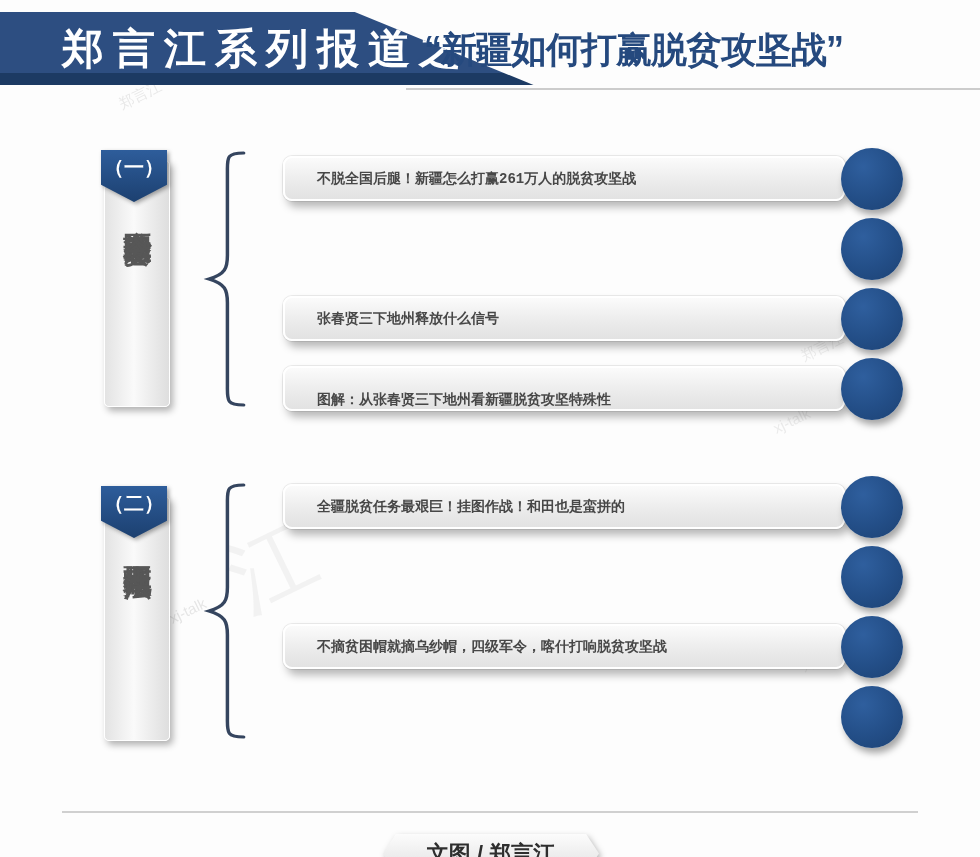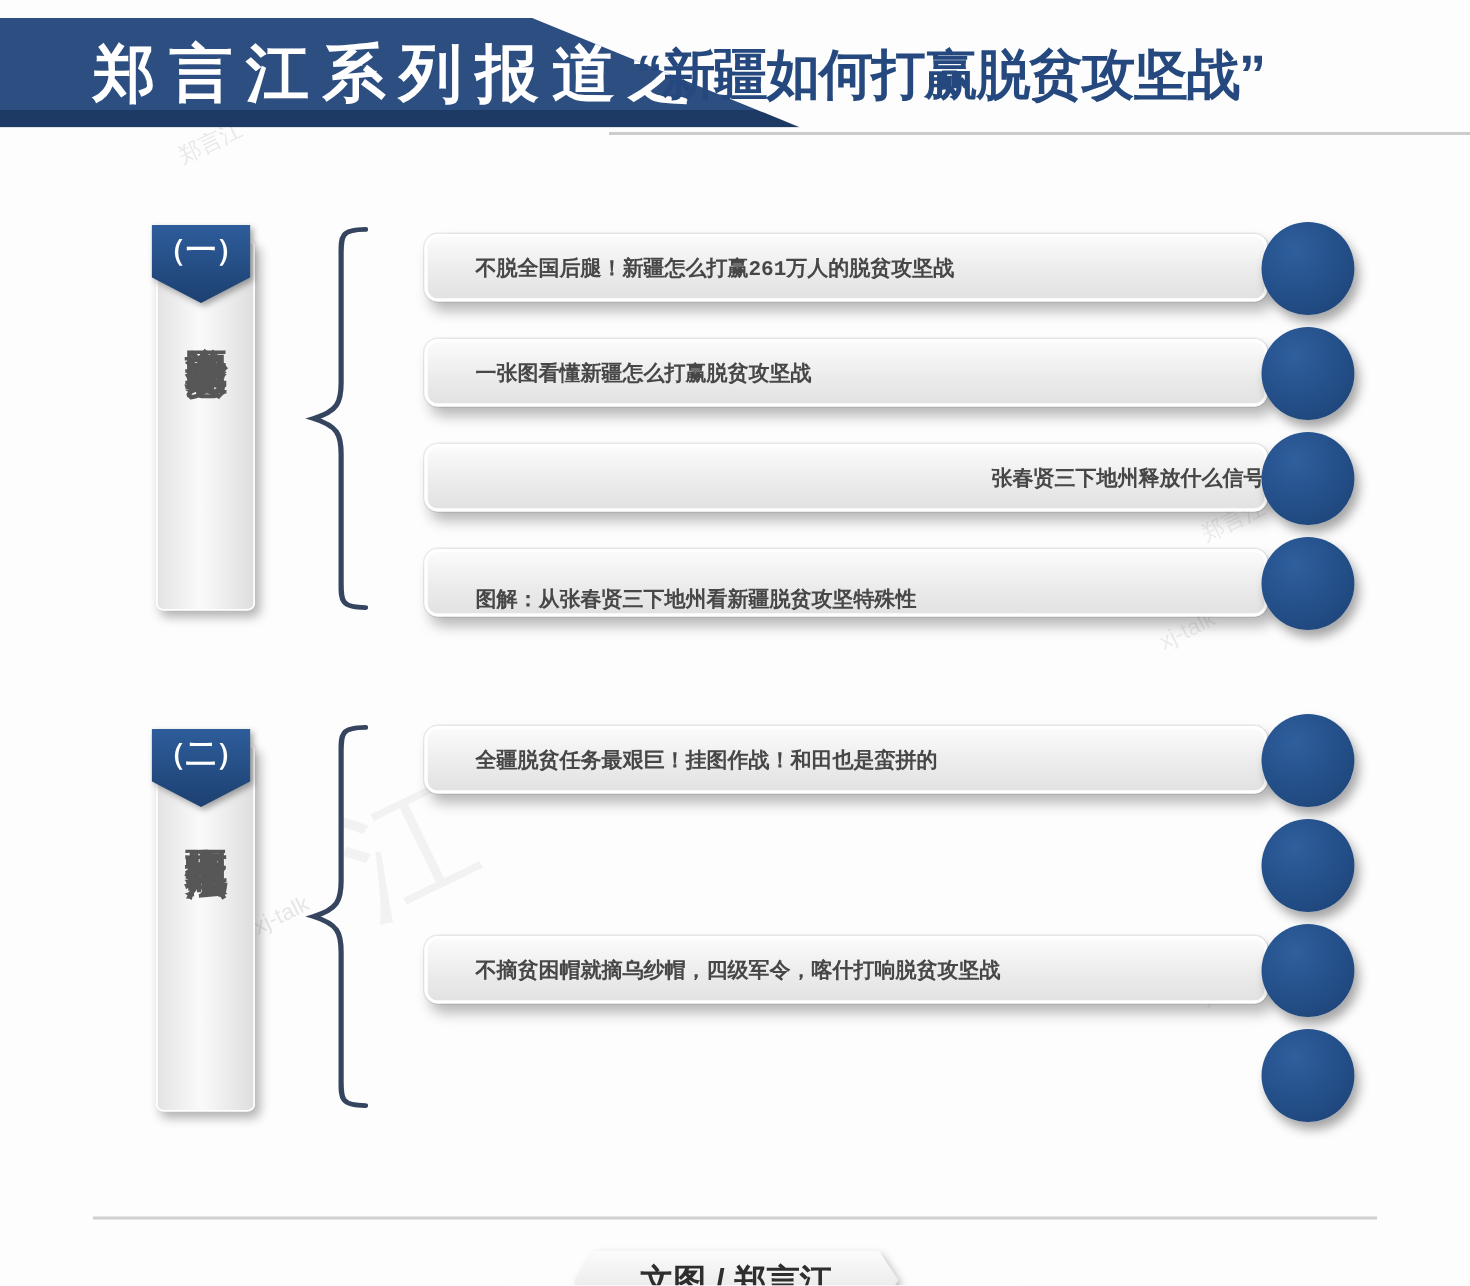--- a/index.html
+++ b/index.html
@@ -100,26 +100,23 @@
   </div>
   <svg class="brace" style="top:150px;height:258px;" viewBox="0 0 48 260" preserveAspectRatio="none">
     <path d="M44,3 C28,3 29,8 29,22 L29,106 C29,119 27,125 12,130 C27,135 29,141 29,154 L29,238 C29,252 28,257 44,257" fill="none" stroke="#35455f" stroke-width="3.2" stroke-linecap="round"></path>
   </svg>
 
   <div class="bar" style="top:156px;">
     <span>不脱全国后腿！新疆怎么打赢261万人的脱贫攻坚战</span>
   </div>
   <div class="dot" style="top:148px;"></div>
 
-  <div class="bar" style="top:226px;">
-    <span>一张图看懂新疆怎么打赢脱贫攻坚战</span>
-  </div>
   <div class="dot" style="top:218px;"></div>
 
-  <div class="bar" style="top:296px;justify-content:flex-end;">
+  <div class="bar" style="top:296px;">
     <span>张春贤三下地州释放什么信号</span>
   </div>
   <div class="dot" style="top:288px;"></div>
 
   <div class="bar" style="top:366px;align-items:flex-end;">
     <span>图解：从张春贤三下地州看新疆脱贫攻坚特殊性</span>
   </div>
   <div class="dot" style="top:358px;"></div>
 
   <div class="tag-wrap" style="top:486px;">

